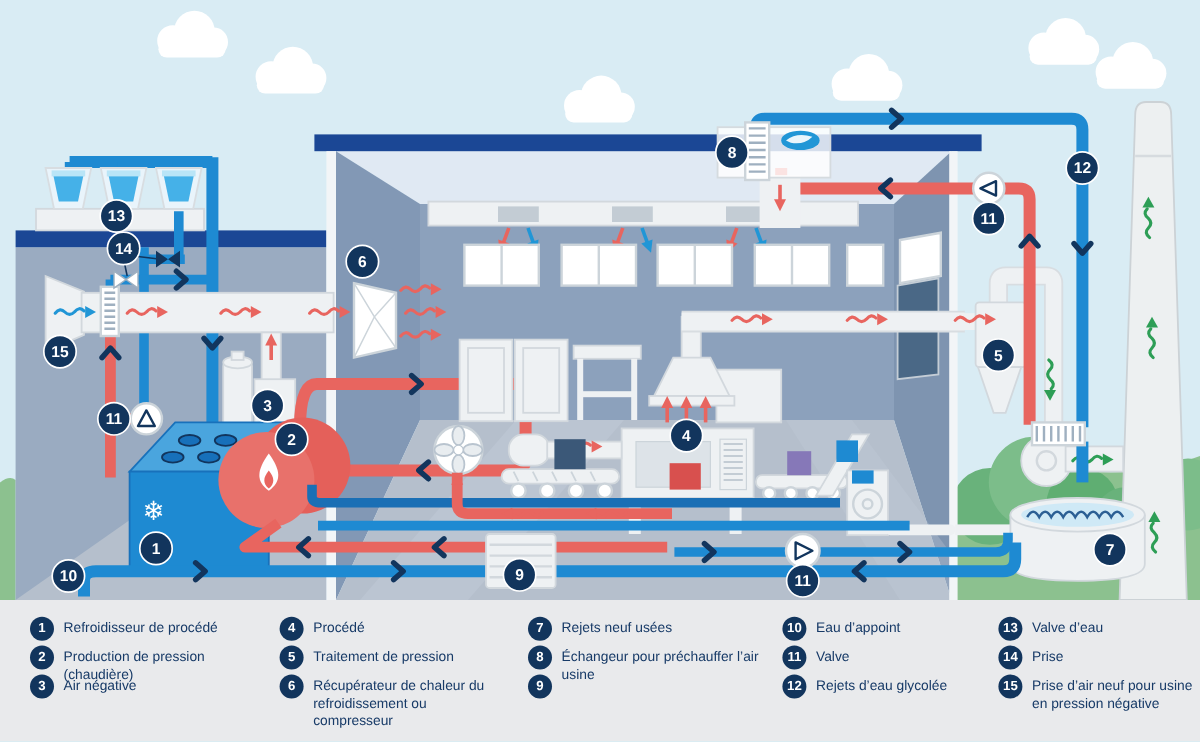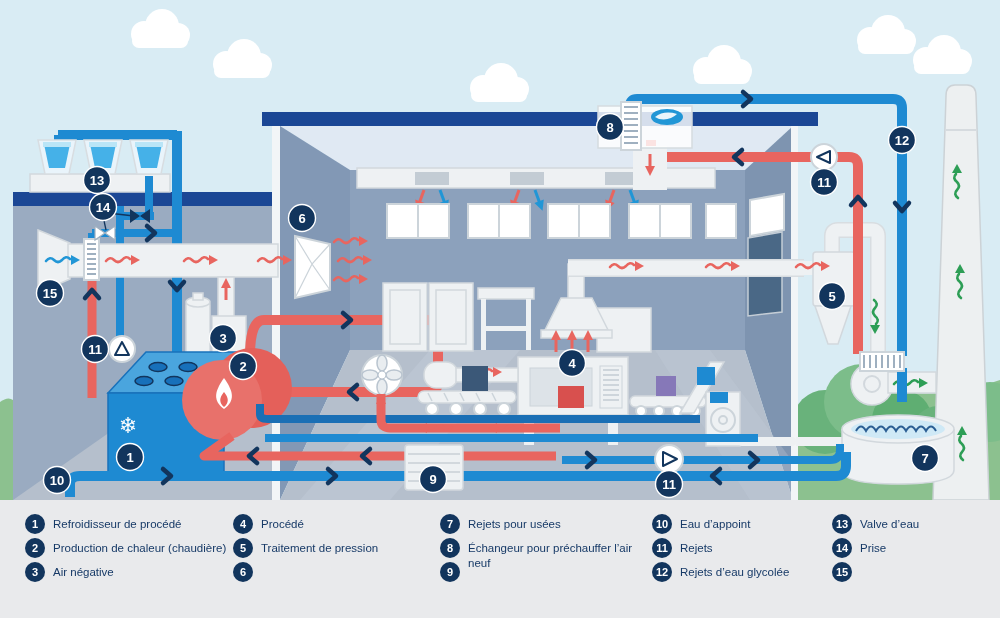--- a/index.html
+++ b/index.html
@@ -485,70 +485,72 @@
 </svg>
 
 
 <div id="legend">
   <div class="litem" style="left:25px;top:14px;width:205px">
         <span class="lb">1</span>
         <span class="lt">Refroidisseur de procédé</span>
       </div>
   <div class="litem" style="left:25px;top:38px;width:205px">
         <span class="lb">2</span>
-        <span class="lt">Production de chaleur (chaudière)</span>
+        <span class="lt">Production de pression (chaudière)</span>
       </div>
   <div class="litem" style="left:25px;top:62px;width:205px">
         <span class="lb">3</span>
         <span class="lt">Air négative</span>
       </div>
 
   <div class="litem" style="left:233px;top:14px;width:180px">
         <span class="lb">4</span>
         <span class="lt">Procédé</span>
       </div>
   <div class="litem" style="left:233px;top:38px;width:180px">
         <span class="lb">5</span>
         <span class="lt">Traitement de pression</span>
       </div>
   <div class="litem" style="left:233px;top:62px;width:180px">
         <span class="lb">6</span>
+        <span class="lt">Récupérateur de chaleur du refroidissement ou compresseur</span>
       </div>
 
   <div class="litem" style="left:440px;top:14px;width:215px">
         <span class="lb">7</span>
-        <span class="lt">Rejets pour usées</span>
+        <span class="lt">Rejets neuf usées</span>
       </div>
   <div class="litem" style="left:440px;top:38px;width:215px">
         <span class="lb">8</span>
-        <span class="lt">Échangeur pour préchauffer l’air neuf</span>
+        <span class="lt">Échangeur pour préchauffer l’air usine</span>
       </div>
   <div class="litem" style="left:440px;top:62px;width:215px">
         <span class="lb">9</span>
       </div>
 
   <div class="litem" style="left:652px;top:14px;width:150px">
         <span class="lb">10</span>
         <span class="lt">Eau d’appoint</span>
       </div>
   <div class="litem" style="left:652px;top:38px;width:150px">
         <span class="lb">11</span>
-        <span class="lt">Rejets</span>
+        <span class="lt">Valve</span>
       </div>
   <div class="litem" style="left:652px;top:62px;width:150px">
         <span class="lb">12</span>
         <span class="lt">Rejets d’eau glycolée</span>
       </div>
 
   <div class="litem" style="left:832px;top:14px;width:165px">
         <span class="lb">13</span>
         <span class="lt">Valve d’eau</span>
       </div>
   <div class="litem" style="left:832px;top:38px;width:165px">
         <span class="lb">14</span>
         <span class="lt">Prise</span>
       </div>
   <div class="litem" style="left:832px;top:62px;width:165px">
         <span class="lb">15</span>
+        <span class="lt">Prise d’air neuf pour usine en pression négative</span>
       </div>
 </div>
 
 </div>
 
 </body></html>

